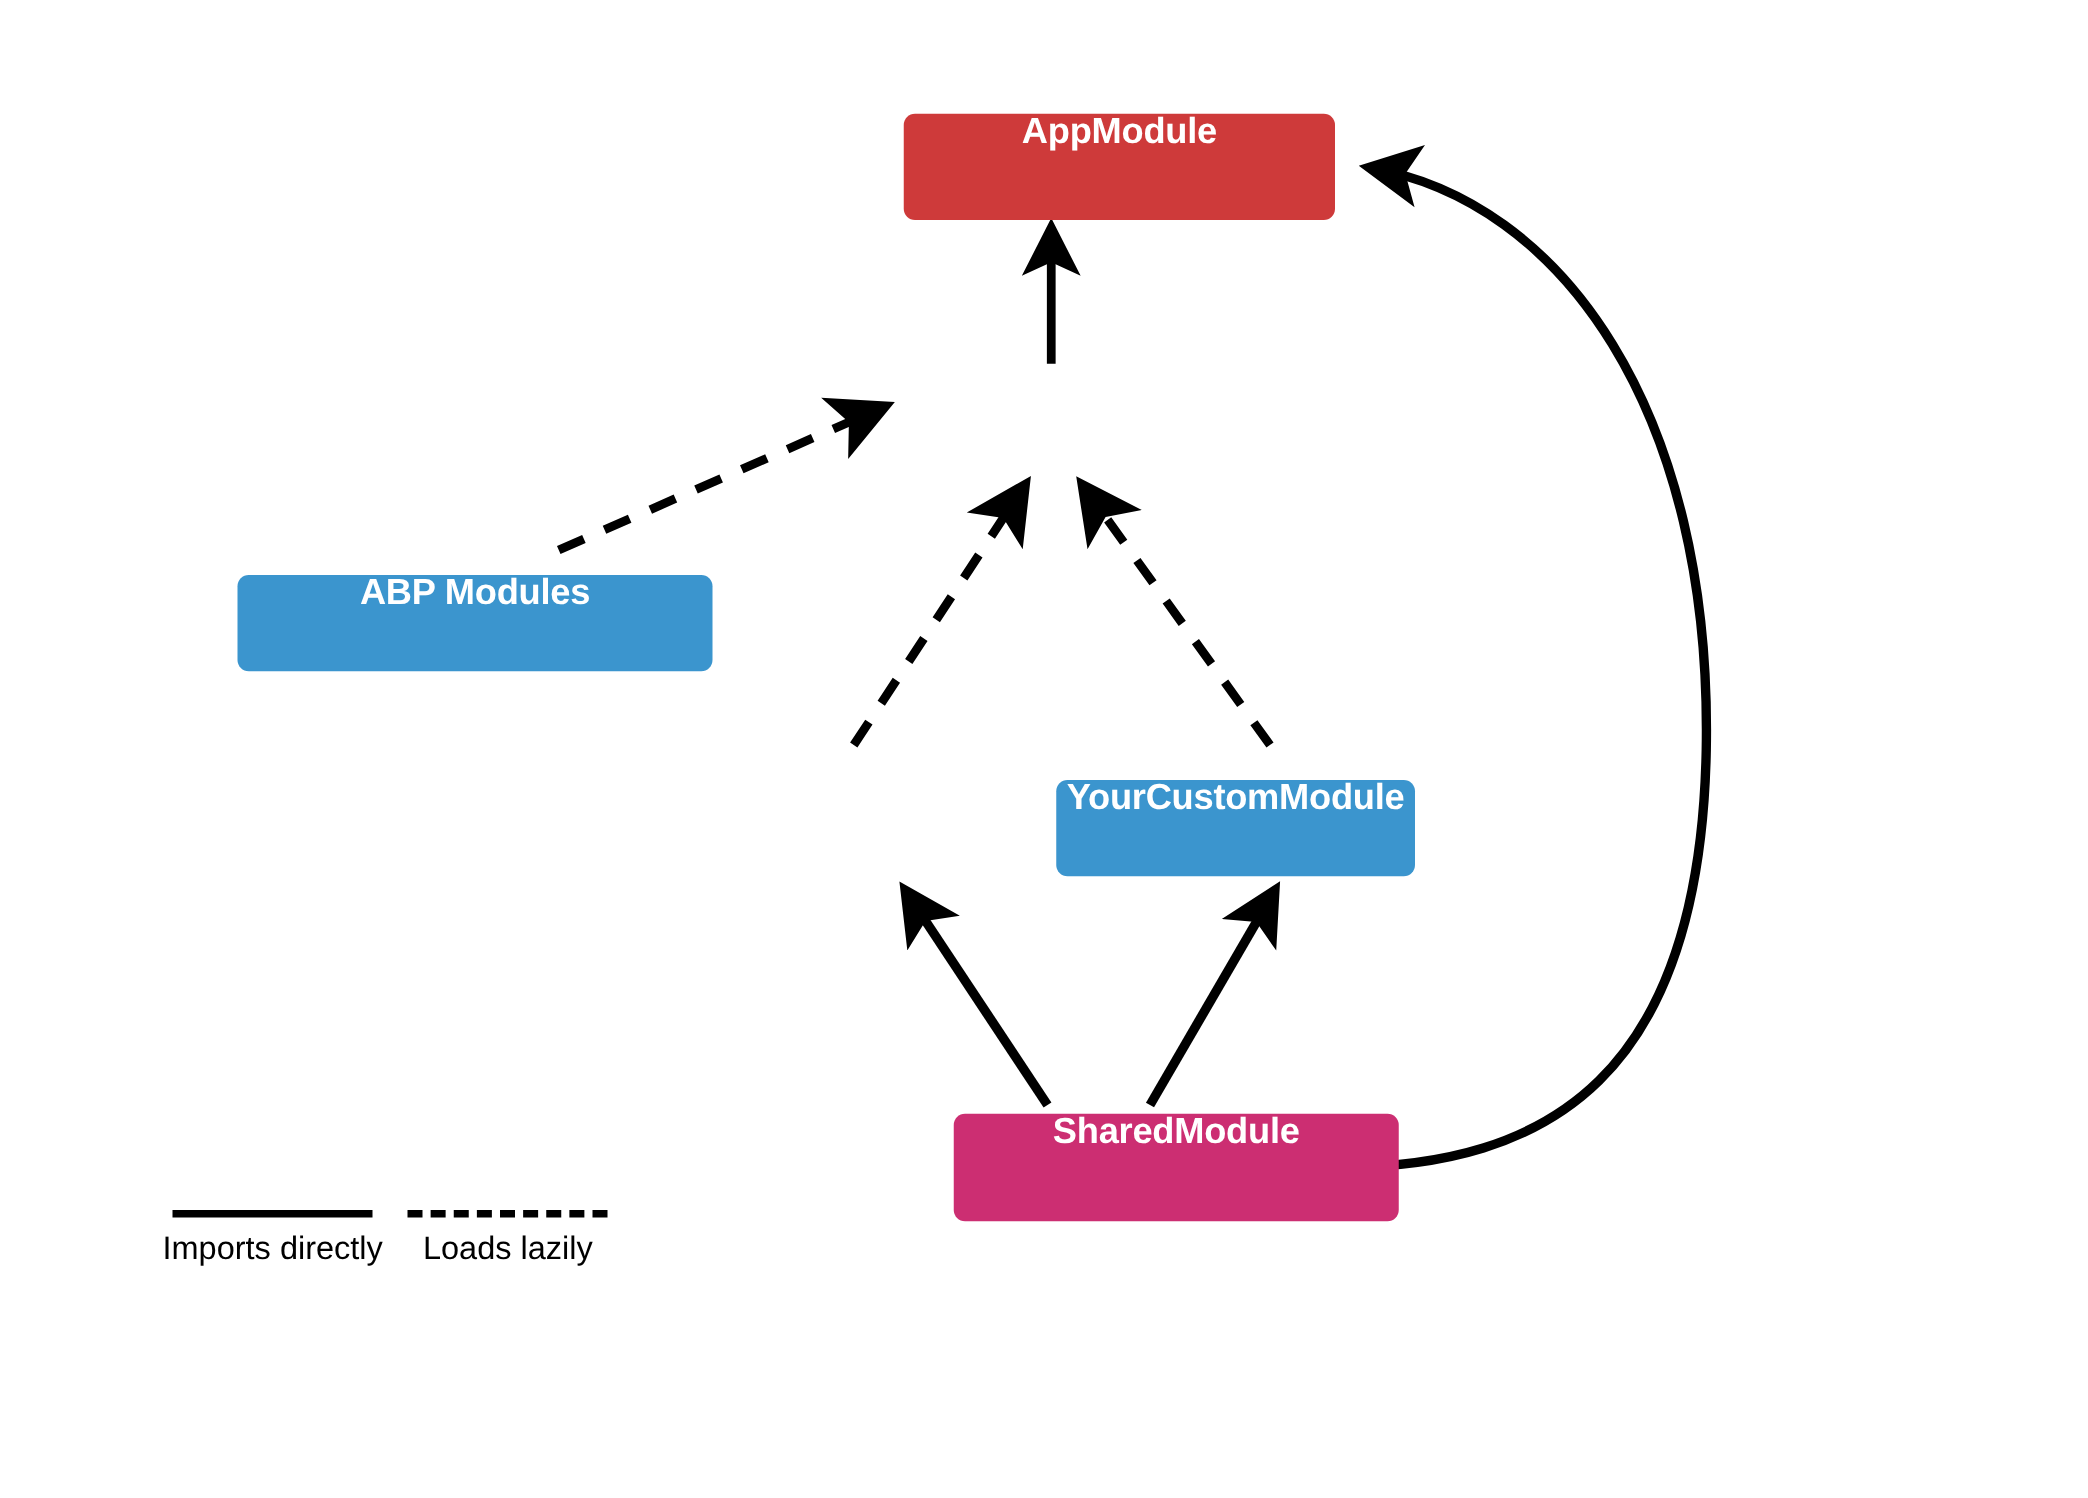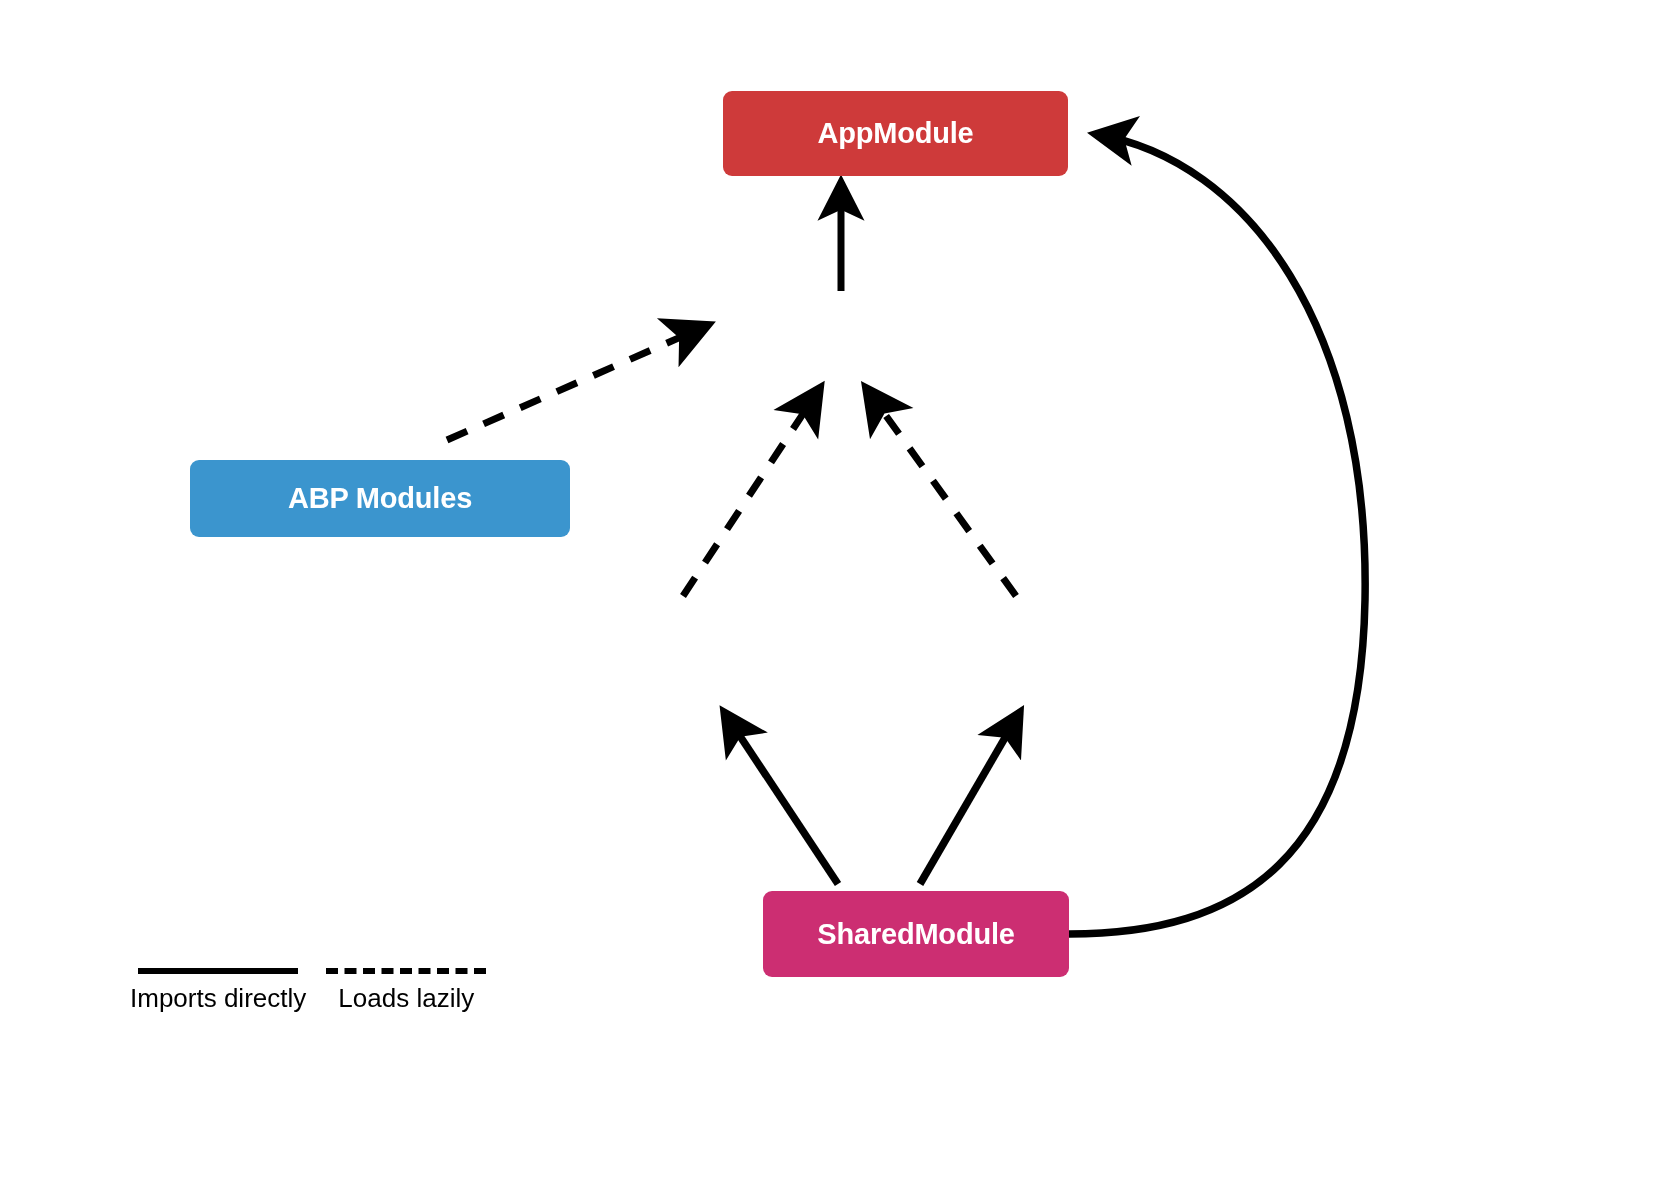--- a/index.html
+++ b/index.html
@@ -20,21 +20,20 @@
   #edges {
     position: absolute;
     left: 0;
     top: 0;
     width: 1670px;
     height: 1198px;
   }
   .node {
     position: absolute;
     display: flex;
-    align-items: center;
     justify-content: center;
     border-radius: 9px;
     color: #ffffff;
     font-weight: bold;
     font-size: 29px;
     letter-spacing: -0.2px;
     line-height: 1;
     text-align: center;
     white-space: nowrap;
     z-index: 5;
@@ -104,22 +103,25 @@
   <div class="node" style="left:723px; top:91px; width:345px; height:85px; background:#ce3a3a;">
     <span>AppModule</span>
   </div>
 
 
   <div class="node" style="left:190px; top:460px; width:380px; height:77px; background:#3b95ce;">
     <span>ABP Modules</span>
   </div>
 
 
+  <div class="node" style="left:845px; top:624px; width:287px; height:77px; background:#3b95ce;">
+    <span>YourCustomModule</span>
+  </div>
 
-  <div class="node" style="left:763px; top:891px; width:306px; height:86px; background:#cc2e72;">
+  <div class="node" style="left:763px; top:891px; width:356px; height:86px; background:#cc2e72;">
     <span>SharedModule</span>
   </div>
 
   <div class="legend">
     <div class="legend-item">
       <div class="legend-swatch"></div>
       <div class="legend-label">Imports directly</div>
     </div>
     <div class="legend-item">
       <div class="legend-swatch dashed"></div>

